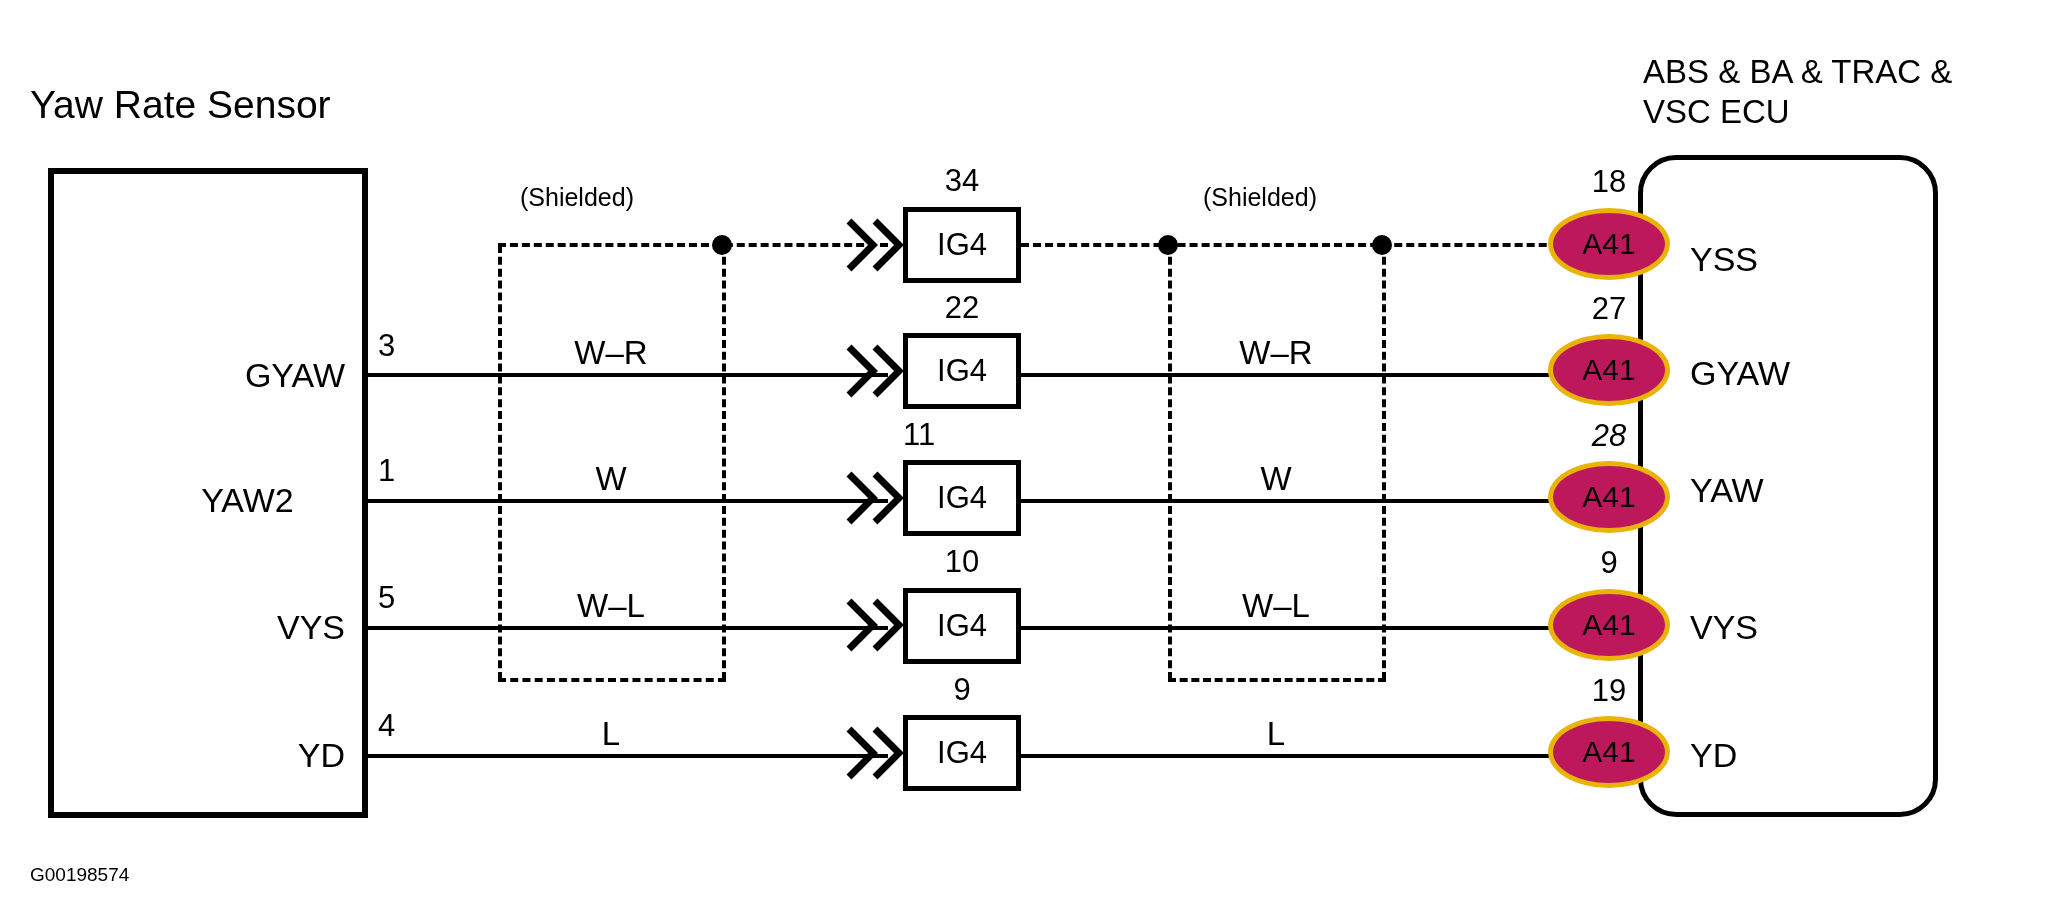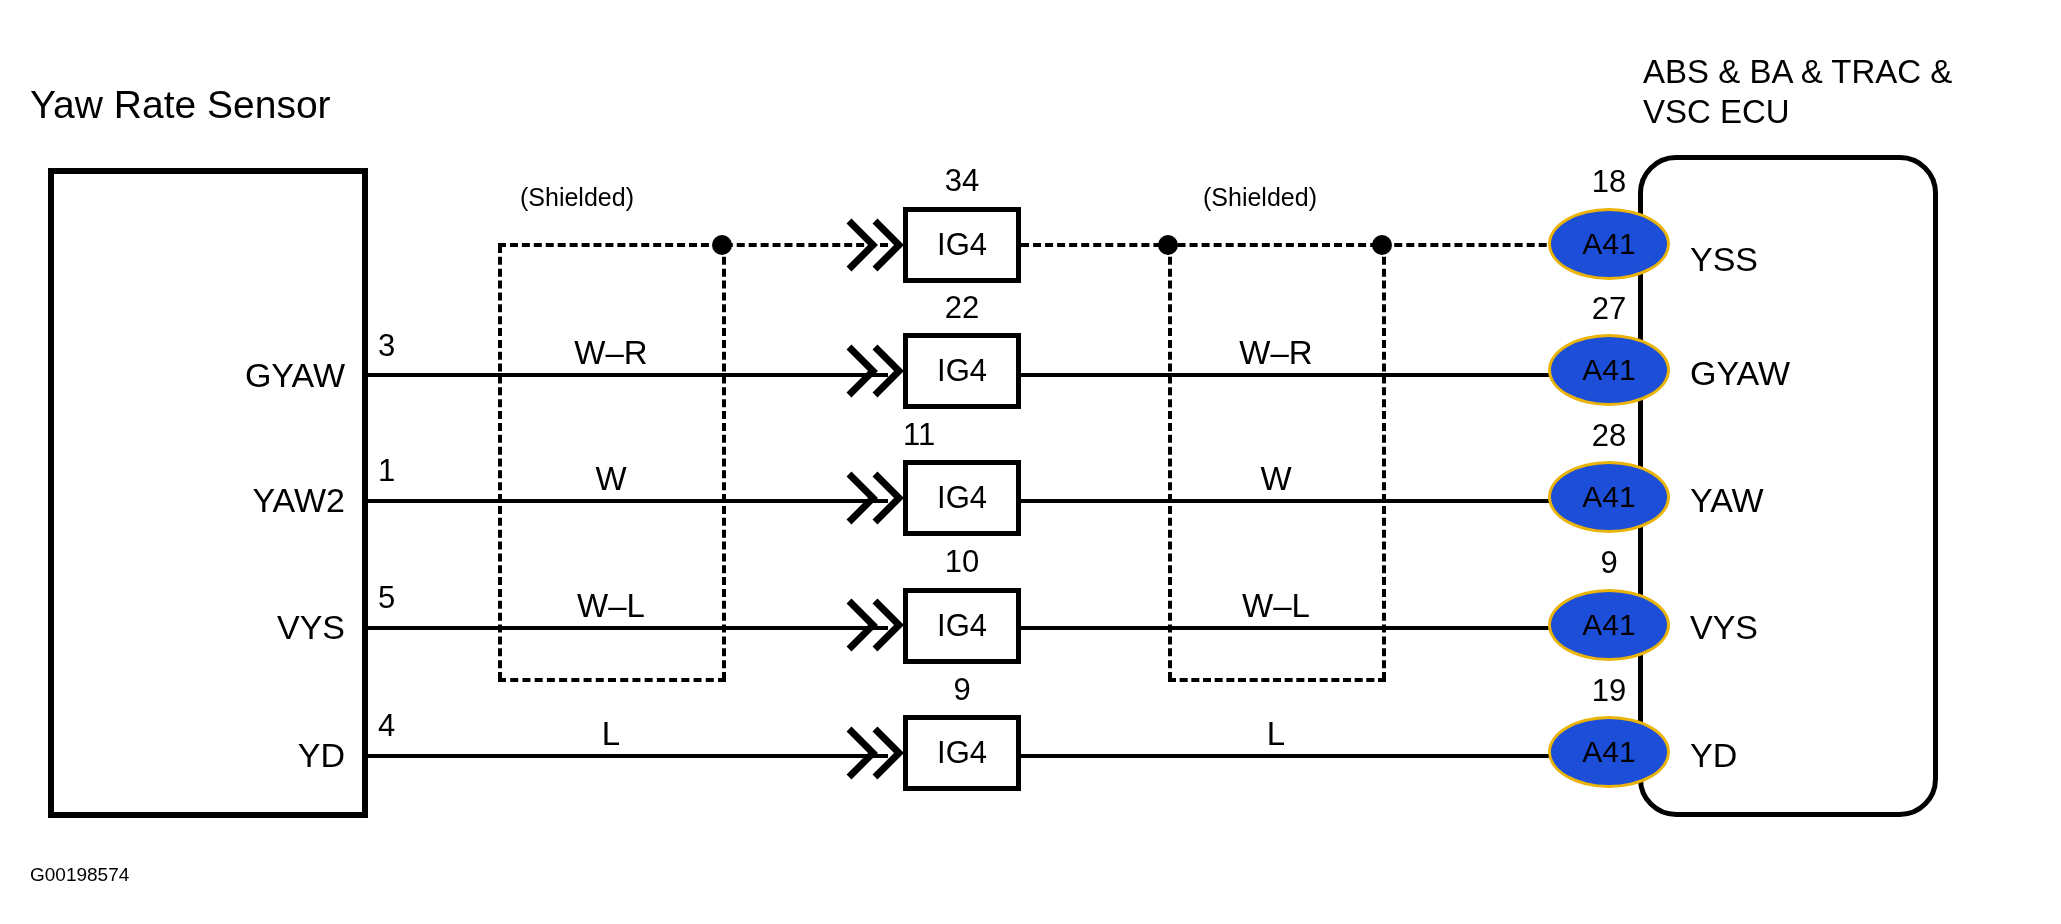--- a/index.html
+++ b/index.html
@@ -49,23 +49,23 @@
     position: absolute;
     border: 5px solid #000;
     background: #fff;
     box-sizing: border-box;
     display: flex;
     align-items: center;
     justify-content: center;
   }
   .oval {
     position: absolute;
-    border: 3px solid #eab308;
+    border: 5px solid #eab308;
     border-radius: 50%;
-    background: #1d4ed8;
+    background: #be185d;
     box-sizing: border-box;
     display: flex;
     align-items: center;
     justify-content: center;
     z-index: 5;
   }
   .wire {
     position: absolute;
     background: #000;
     height: 4px;
@@ -96,21 +96,21 @@
 </head>
 <body>
 
 <div id="canvas">
 
   <div class="lbl t-title" style="left:30px; top:85px;">Yaw Rate Sensor</div>
 
   <div class="sensor-box" style="left:48px; top:168px; width:320px; height:650px;"></div>
 
   <div class="lbl t-sig" style="left:150px; top:358px; width:195px; text-align:right;">GYAW</div>
-  <div class="lbl t-sig" style="left:150px; top:483px; width:195px; text-align:right;">YAW2</div>
+  <div class="lbl t-sig" style="left:150px; top:483px; width:195px; text-align:center;">YAW2</div>
   <div class="lbl t-sig" style="left:150px; top:610px; width:195px; text-align:right;">VYS</div>
   <div class="lbl t-sig" style="left:150px; top:738px; width:195px; text-align:right;">YD</div>
 
   <div class="lbl t-pin" style="left:378px; top:330px;">3</div>
   <div class="lbl t-pin" style="left:378px; top:455px;">1</div>
   <div class="lbl t-pin" style="left:378px; top:582px;">5</div>
   <div class="lbl t-pin" style="left:378px; top:710px;">4</div>
 
   <div class="lbl t-code" style="left:30px; top:830px;margin-top:35px;">G00198574</div>
 
@@ -211,23 +211,23 @@
   </div>
   <div class="oval" style="left:1548px; top:589px; width:122px; height:72px;">
     <span class="t-a41">A41</span>
   </div>
   <div class="oval" style="left:1548px; top:716px; width:122px; height:72px;">
     <span class="t-a41">A41</span>
   </div>
 
   <div class="lbl t-pin" style="left:1548px; top:166px; width:122px; text-align:center;">18</div>
   <div class="lbl t-pin" style="left:1548px; top:293px; width:122px; text-align:center;">27</div>
-  <div class="lbl t-pin" style="left:1548px; top:420px; width:122px; text-align:center;">28</div>
+  <div class="lbl t-pin" style="left:1548px; top:420px; width:122px; text-align:center;font-style:italic;">28</div>
   <div class="lbl t-pin" style="left:1548px; top:547px; width:122px; text-align:center;">9</div>
   <div class="lbl t-pin" style="left:1548px; top:675px; width:122px; text-align:center;">19</div>
 
   <div class="lbl t-sig" style="left:1690px; top:242px;">YSS</div>
   <div class="lbl t-sig" style="left:1690px; top:356px;">GYAW</div>
-  <div class="lbl t-sig" style="left:1690px; top:483px;">YAW</div>
+  <div class="lbl t-sig" style="left:1690px; top:473px;">YAW</div>
   <div class="lbl t-sig" style="left:1690px; top:610px;">VYS</div>
   <div class="lbl t-sig" style="left:1690px; top:738px;">YD</div>
 
 </div>
 
 </body></html>

